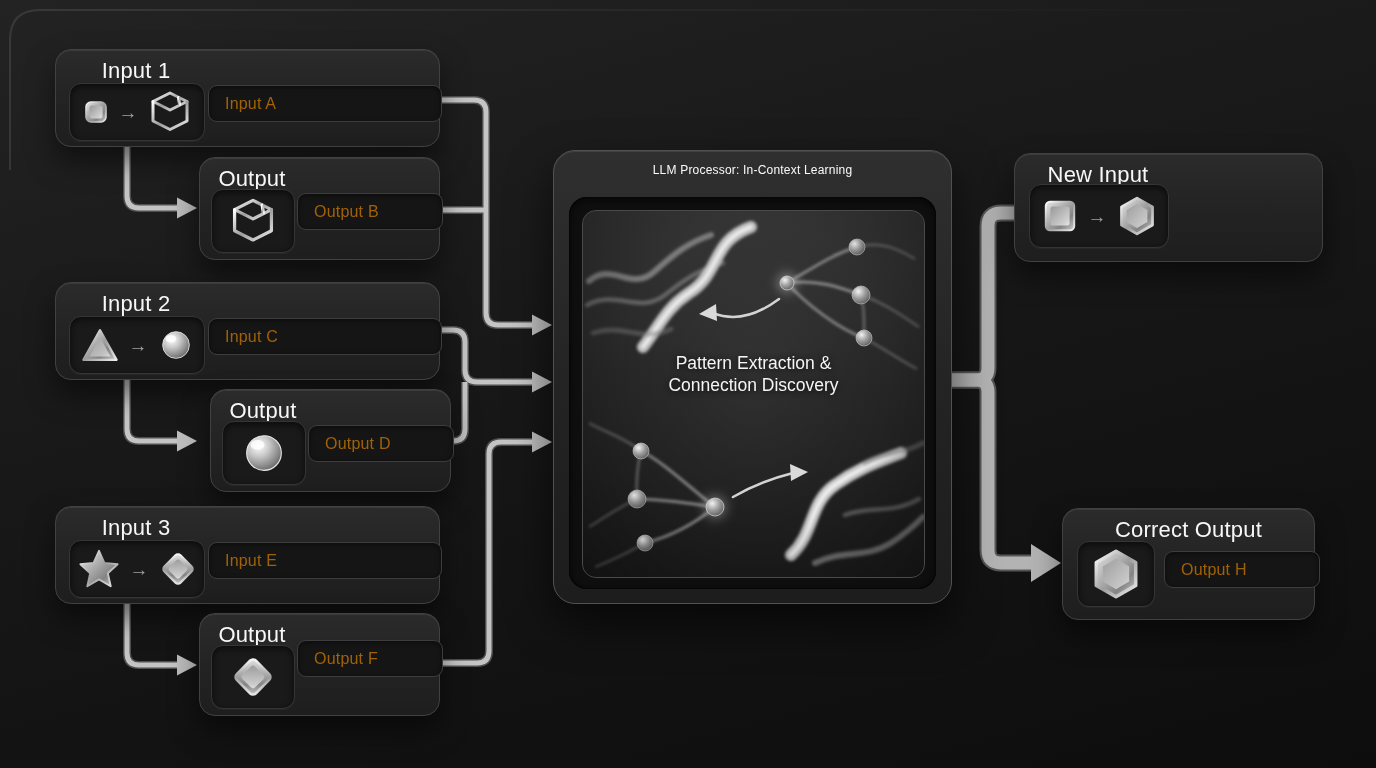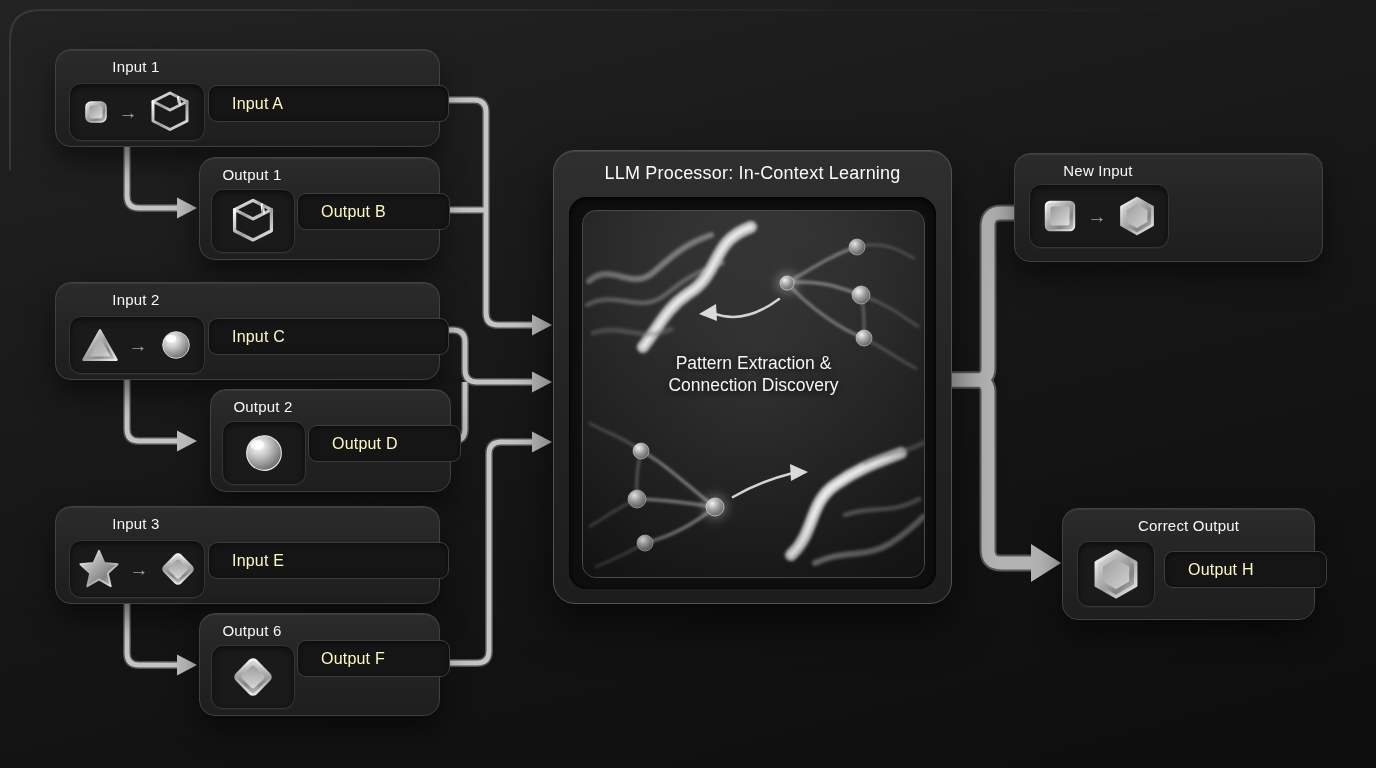--- a/index.html
+++ b/index.html
@@ -12,47 +12,47 @@
   .stage{position:absolute;inset:0;}
   svg{display:block;}
   
   .card{
     position:absolute;z-index:2;border-radius:16px;
     background:linear-gradient(180deg,#2b2b2b 0%,#242424 45%,#1e1e1e 100%);
     border:1px solid #414141;
     box-shadow:0 14px 28px rgba(0,0,0,.5), inset 0 1px 0 rgba(255,255,255,.08);
   }
   .card-label{
-    position:absolute;top:8px;font-size:15px;font-weight:500;color:#f7f7f7;
+    position:absolute;top:8px;font-size:22px;font-weight:500;color:#f7f7f7;
     text-align:center;letter-spacing:.2px;
   }
   .icon-panel{
     position:absolute;border-radius:12px;background:#1a1a1a;
     border:1px solid #353535;
     box-shadow:inset 0 2px 7px rgba(0,0,0,.65), 0 1px 0 rgba(255,255,255,.04);
     display:flex;align-items:center;justify-content:center;gap:7px;
   }
   .field{
     position:absolute;border-radius:9px;background:#151515;
     border:1px solid #3d3d3d;
     box-shadow:inset 0 1px 5px rgba(0,0,0,.55);
-    display:flex;align-items:center;padding-left:23px;
-    font-size:16px;color:#fef9c3;letter-spacing:.2px;
+    display:flex;align-items:center;padding-left:16px;
+    font-size:16px;color:#a16207;letter-spacing:.2px;
   }
   .mini-arrow{font-size:19px;color:#a5a5a5;line-height:1;padding:0 1px;}
   
   .llm-card{
     position:absolute;left:553px;top:150px;width:397px;height:452px;z-index:2;
     border-radius:22px;background:linear-gradient(180deg,#2f2f2f,#222 60%,#1d1d1d);
     border:1.5px solid #515151;
     box-shadow:0 20px 44px rgba(0,0,0,.6), inset 0 1px 0 rgba(255,255,255,.09);
   }
   .llm-title{
     position:absolute;top:12px;left:0;right:0;text-align:center;
-    font-size:18px;font-weight:500;color:#fafafa;letter-spacing:.2px;
+    font-size:12px;font-weight:500;color:#fafafa;letter-spacing:.2px;
   }
   .llm-bezel{
     position:absolute;left:15px;top:46px;width:367px;height:392px;border-radius:18px;
     background:#0f0f0f;box-shadow:inset 0 0 0 1px #060606, inset 0 2px 10px rgba(0,0,0,.8);
   }
   .llm-screen{
     position:absolute;left:28px;top:59px;width:341px;height:366px;border-radius:14px;
     background:linear-gradient(180deg,#353535 0%,#262626 45%,#1b1b1b 100%);
     border:1px solid #4a4a4a;overflow:hidden;
   }

